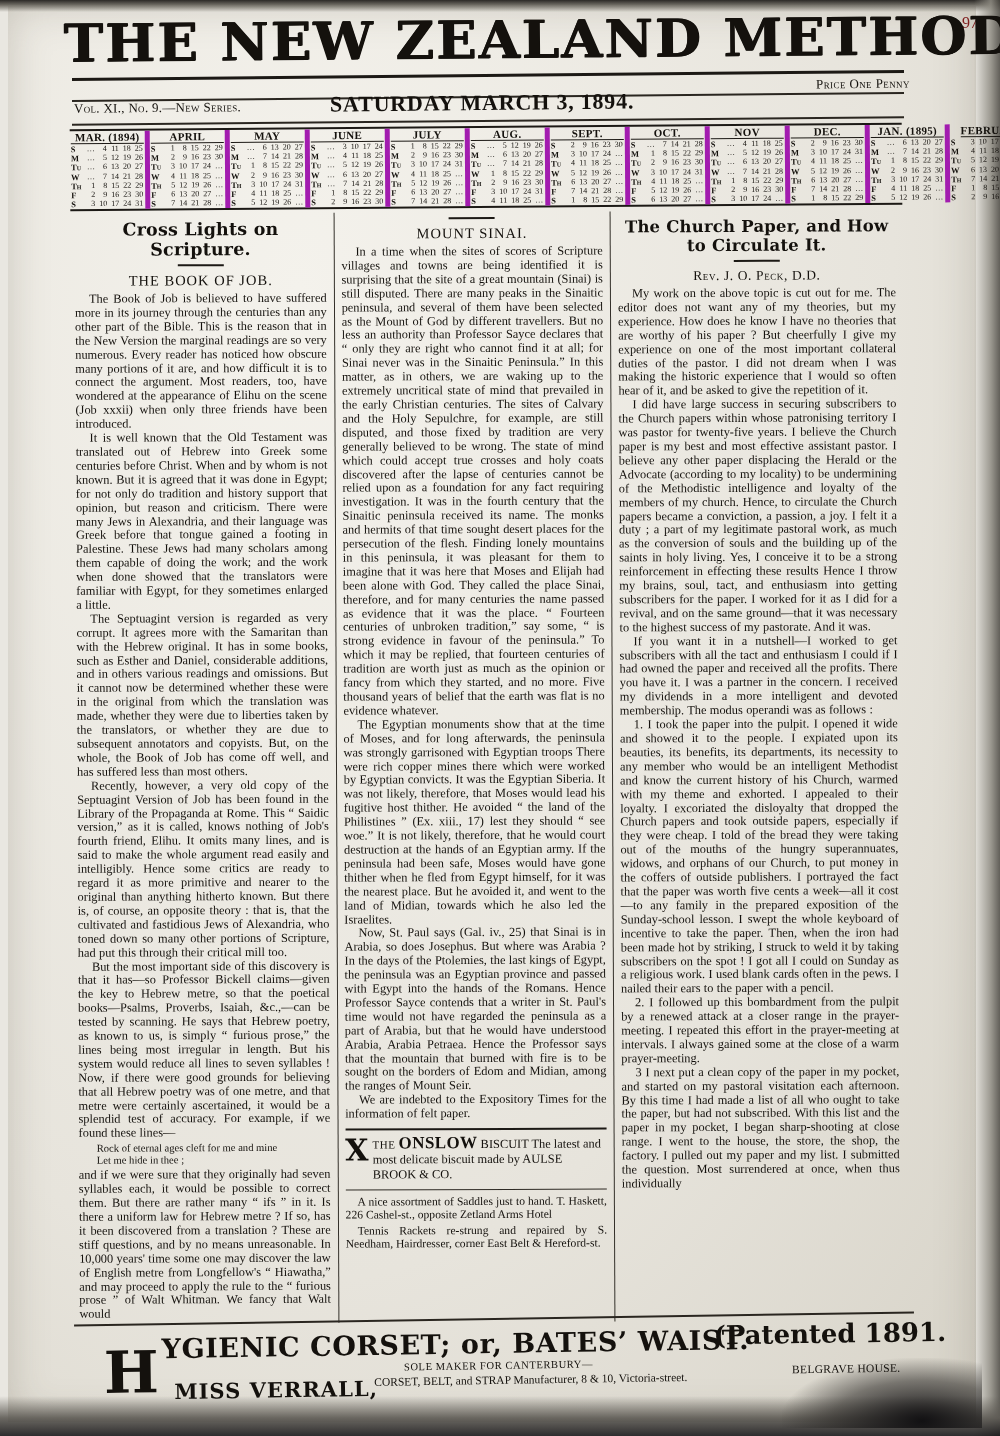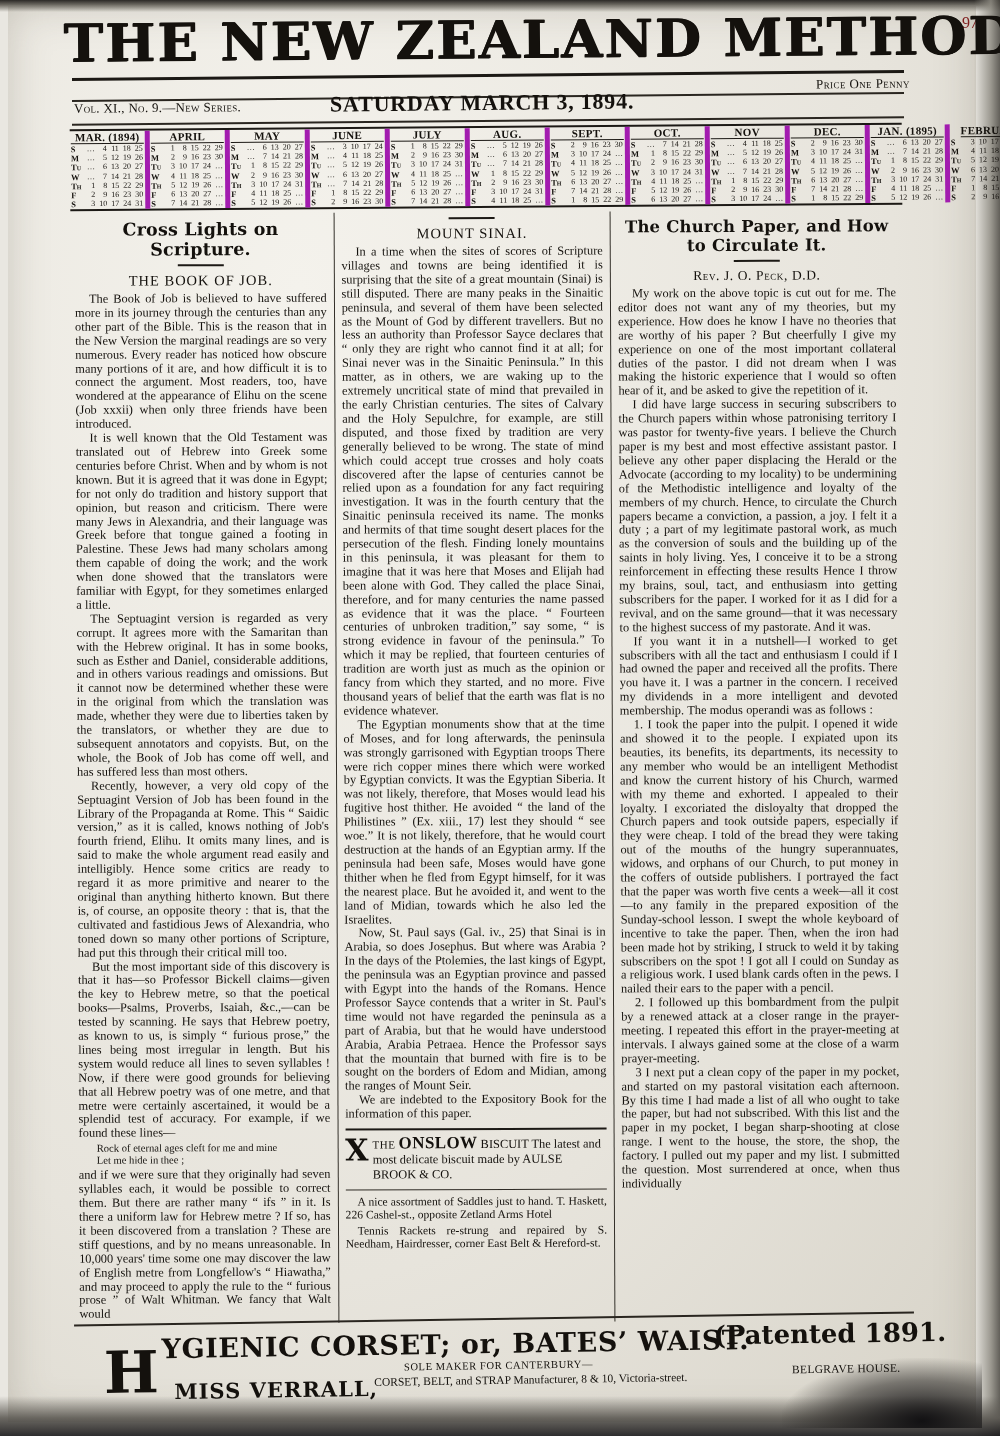--- a/index.html
+++ b/index.html
@@ -1003,21 +1003,21 @@
       </div>
       <p class="body noind">and if we were sure that they originally had seven syllables each, it would be possible to correct them. But there are rather many “ ifs ” in it. Is there a uniform law for Hebrew metre ? If so, has it been discovered from a translation ? These are stiff questions, and by no means unreasonable. In 10,000 years' time some one may discover the law of English metre from Longfellow's “ Hiawatha,” and may proceed to apply the rule to the “ furious prose ” of Walt Whitman. We fancy that Walt would</p>
     </div>
 
     <div class="col col-2">
       <div class="hr-short"></div>
       <div class="subhead">MOUNT SINAI.</div>
       <p class="body">In a time when the sites of scores of Scripture villages and towns are being identified it is surprising that the site of a great mountain (Sinai) is still disputed. There are many peaks in the Sinaitic peninsula, and several of them have been selected as the Mount of God by different travellers. But no less an authority than Professor Sayce declares that “ only they are right who cannot find it at all; for Sinai never was in the Sinaitic Peninsula.” In this matter, as in others, we are waking up to the extremely uncritical state of mind that prevailed in the early Christian centuries. The sites of Calvary and the Holy Sepulchre, for example, are still disputed, and those fixed by tradition are very generally believed to be wrong. The state of mind which could accept true crosses and holy coats discovered after the lapse of centuries cannot be relied upon as a foundation for any fact requiring investigation. It was in the fourth century that the Sinaitic peninsula received its name. The monks and hermits of that time sought desert places for the persecution of the flesh. Finding lonely mountains in this peninsula, it was pleasant for them to imagine that it was here that Moses and Elijah had been alone with God. They called the place Sinai, therefore, and for many centuries the name passed as evidence that it was the place. “ Fourteen centuries of unbroken tradition,” say some, “ is strong evidence in favour of the peninsula.” To which it may be replied, that fourteen centuries of tradition are worth just as much as the opinion or fancy from which they started, and no more. Five thousand years of belief that the earth was flat is no evidence whatever.</p>
       <p class="body">The Egyptian monuments show that at the time of Moses, and for long afterwards, the peninsula was strongly garrisoned with Egyptian troops There were rich copper mines there which were worked by Egyptian convicts. It was the Egyptian Siberia. It was not likely, therefore, that Moses would lead his fugitive host thither. He avoided “ the land of the Philistines ” (Ex. xiii., 17) lest they should “ see woe.” It is not likely, therefore, that he would court destruction at the hands of an Egyptian army. If the peninsula had been safe, Moses would have gone thither when he fled from Egypt himself, for it was the nearest place. But he avoided it, and went to the land of Midian, towards which he also led the Israelites.</p>
       <p class="body">Now, St. Paul says (Gal. iv., 25) that Sinai is in Arabia, so does Josephus. But where was Arabia ? In the days of the Ptolemies, the last kings of Egypt, the peninsula was an Egyptian province and passed with Egypt into the hands of the Romans. Hence Professor Sayce contends that a writer in St. Paul's time would not have regarded the peninsula as a part of Arabia, but that he would have understood Arabia, Arabia Petraea. Hence the Professor says that the mountain that burned with fire is to be sought on the borders of Edom and Midian, among the ranges of Mount Seir.</p>
-      <p class="body">We are indebted to the Expository Book for the information of this paper.</p>
+      <p class="body">We are indebted to the Expository Times for the information of felt paper.</p>
 
       <div class="ad-rule"></div>
       <div class="onslow">
         <div class="x-mark">X</div>
         <div class="onslow-text">
           <span class="onslow-the">THE</span>
           <span class="onslow-big">ONSLOW</span>
           <span>BISCUIT The latest and most delicate biscuit made by AULSE BROOK &amp; CO.</span>
         </div>
       </div>

